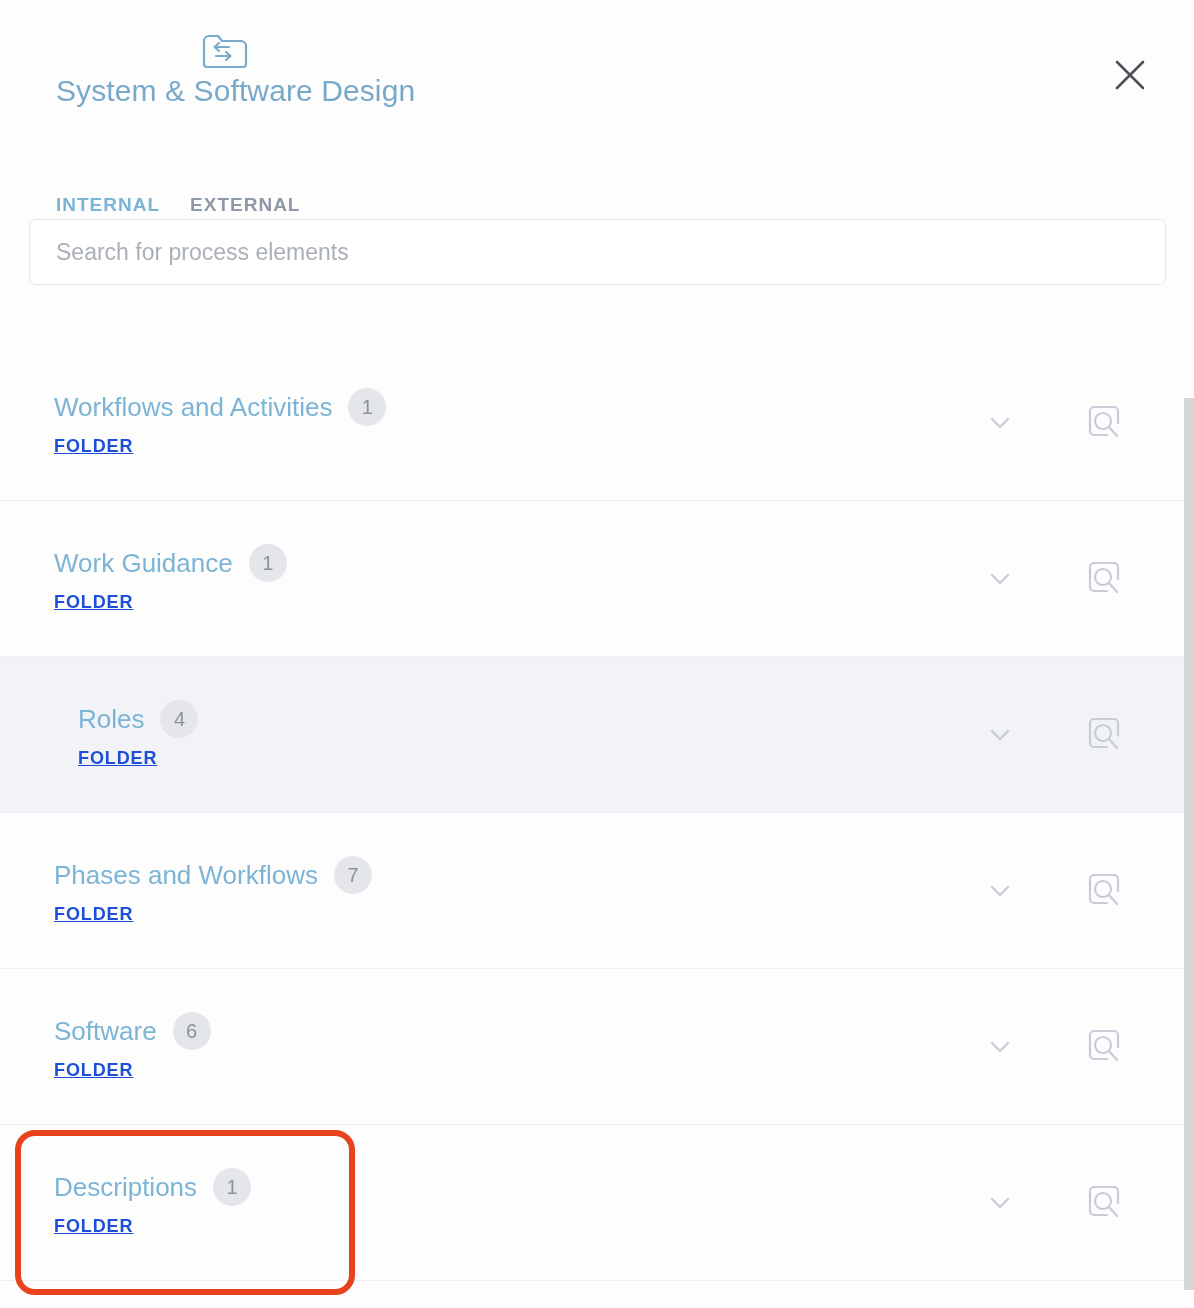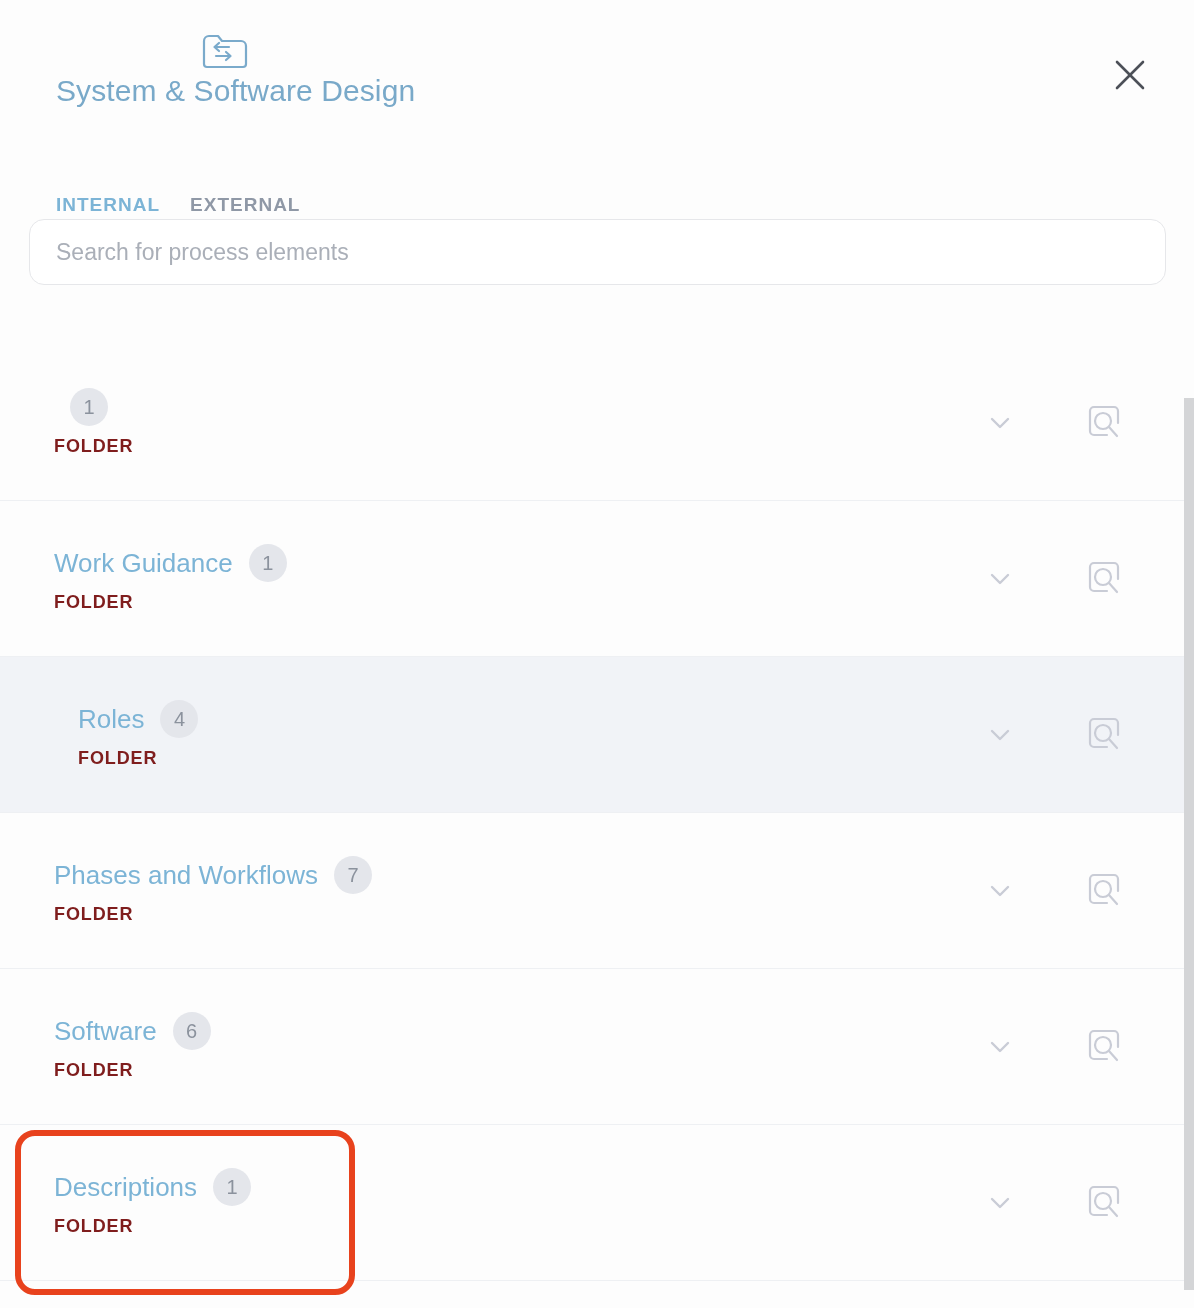--- a/index.html
+++ b/index.html
@@ -87,21 +87,21 @@
     top: 219px;
     width: 1137px;
     height: 66px;
     box-sizing: border-box;
   }
   .search-input {
     width: 100%;
     height: 100%;
     box-sizing: border-box;
     border: 1px solid #e6e7ea;
-    border-radius: 15px;
+    border-radius: 7px;
     background: #ffffff;
     padding: 0 26px;
     font-size: 23px;
     color: #5b6472;
     font-family: "Liberation Sans", sans-serif;
     outline: none;
   }
   .search-input::placeholder { color: #aaafb8; }
 
   
@@ -152,21 +152,22 @@
     align-items: center;
     justify-content: center;
     padding: 0 8px;
     box-sizing: border-box;
   }
   .row-subtitle {
     margin-top: 10px;
     font-size: 18px;
     font-weight: 700;
     letter-spacing: 0.9px;
-    color: #7f1d1d;
+    color: #1d4ed8;
+    text-decoration: underline;
   }
 
   .row-actions {
     display: flex;
     align-items: center;
     flex: none;
   }
   .chevron-btn {
     width: 60px;
     height: 60px;
@@ -249,20 +250,21 @@
 
 <div class="search-wrap">
   <input class="search-input" type="text" placeholder="Search for process elements" style="">
 </div>
 
 <div class="list">
 
   <div class="row">
     <div class="row-texts">
       <div class="row-titleline">
+        <span class="row-title">Workflows and Activities</span>
         <span class="row-badge">1</span>
       </div>
       <div class="row-subtitle">FOLDER</div>
     </div>
     <div class="row-actions">
       <span class="chevron-btn">
         <svg viewBox="0 0 32 32" width="32" height="32" fill="none" stroke="#c9ccd6" stroke-width="2.4" stroke-linecap="round" stroke-linejoin="round">
             <path d="M8 12 L16 20 L24 12"></path>
           </svg>
       </span>

